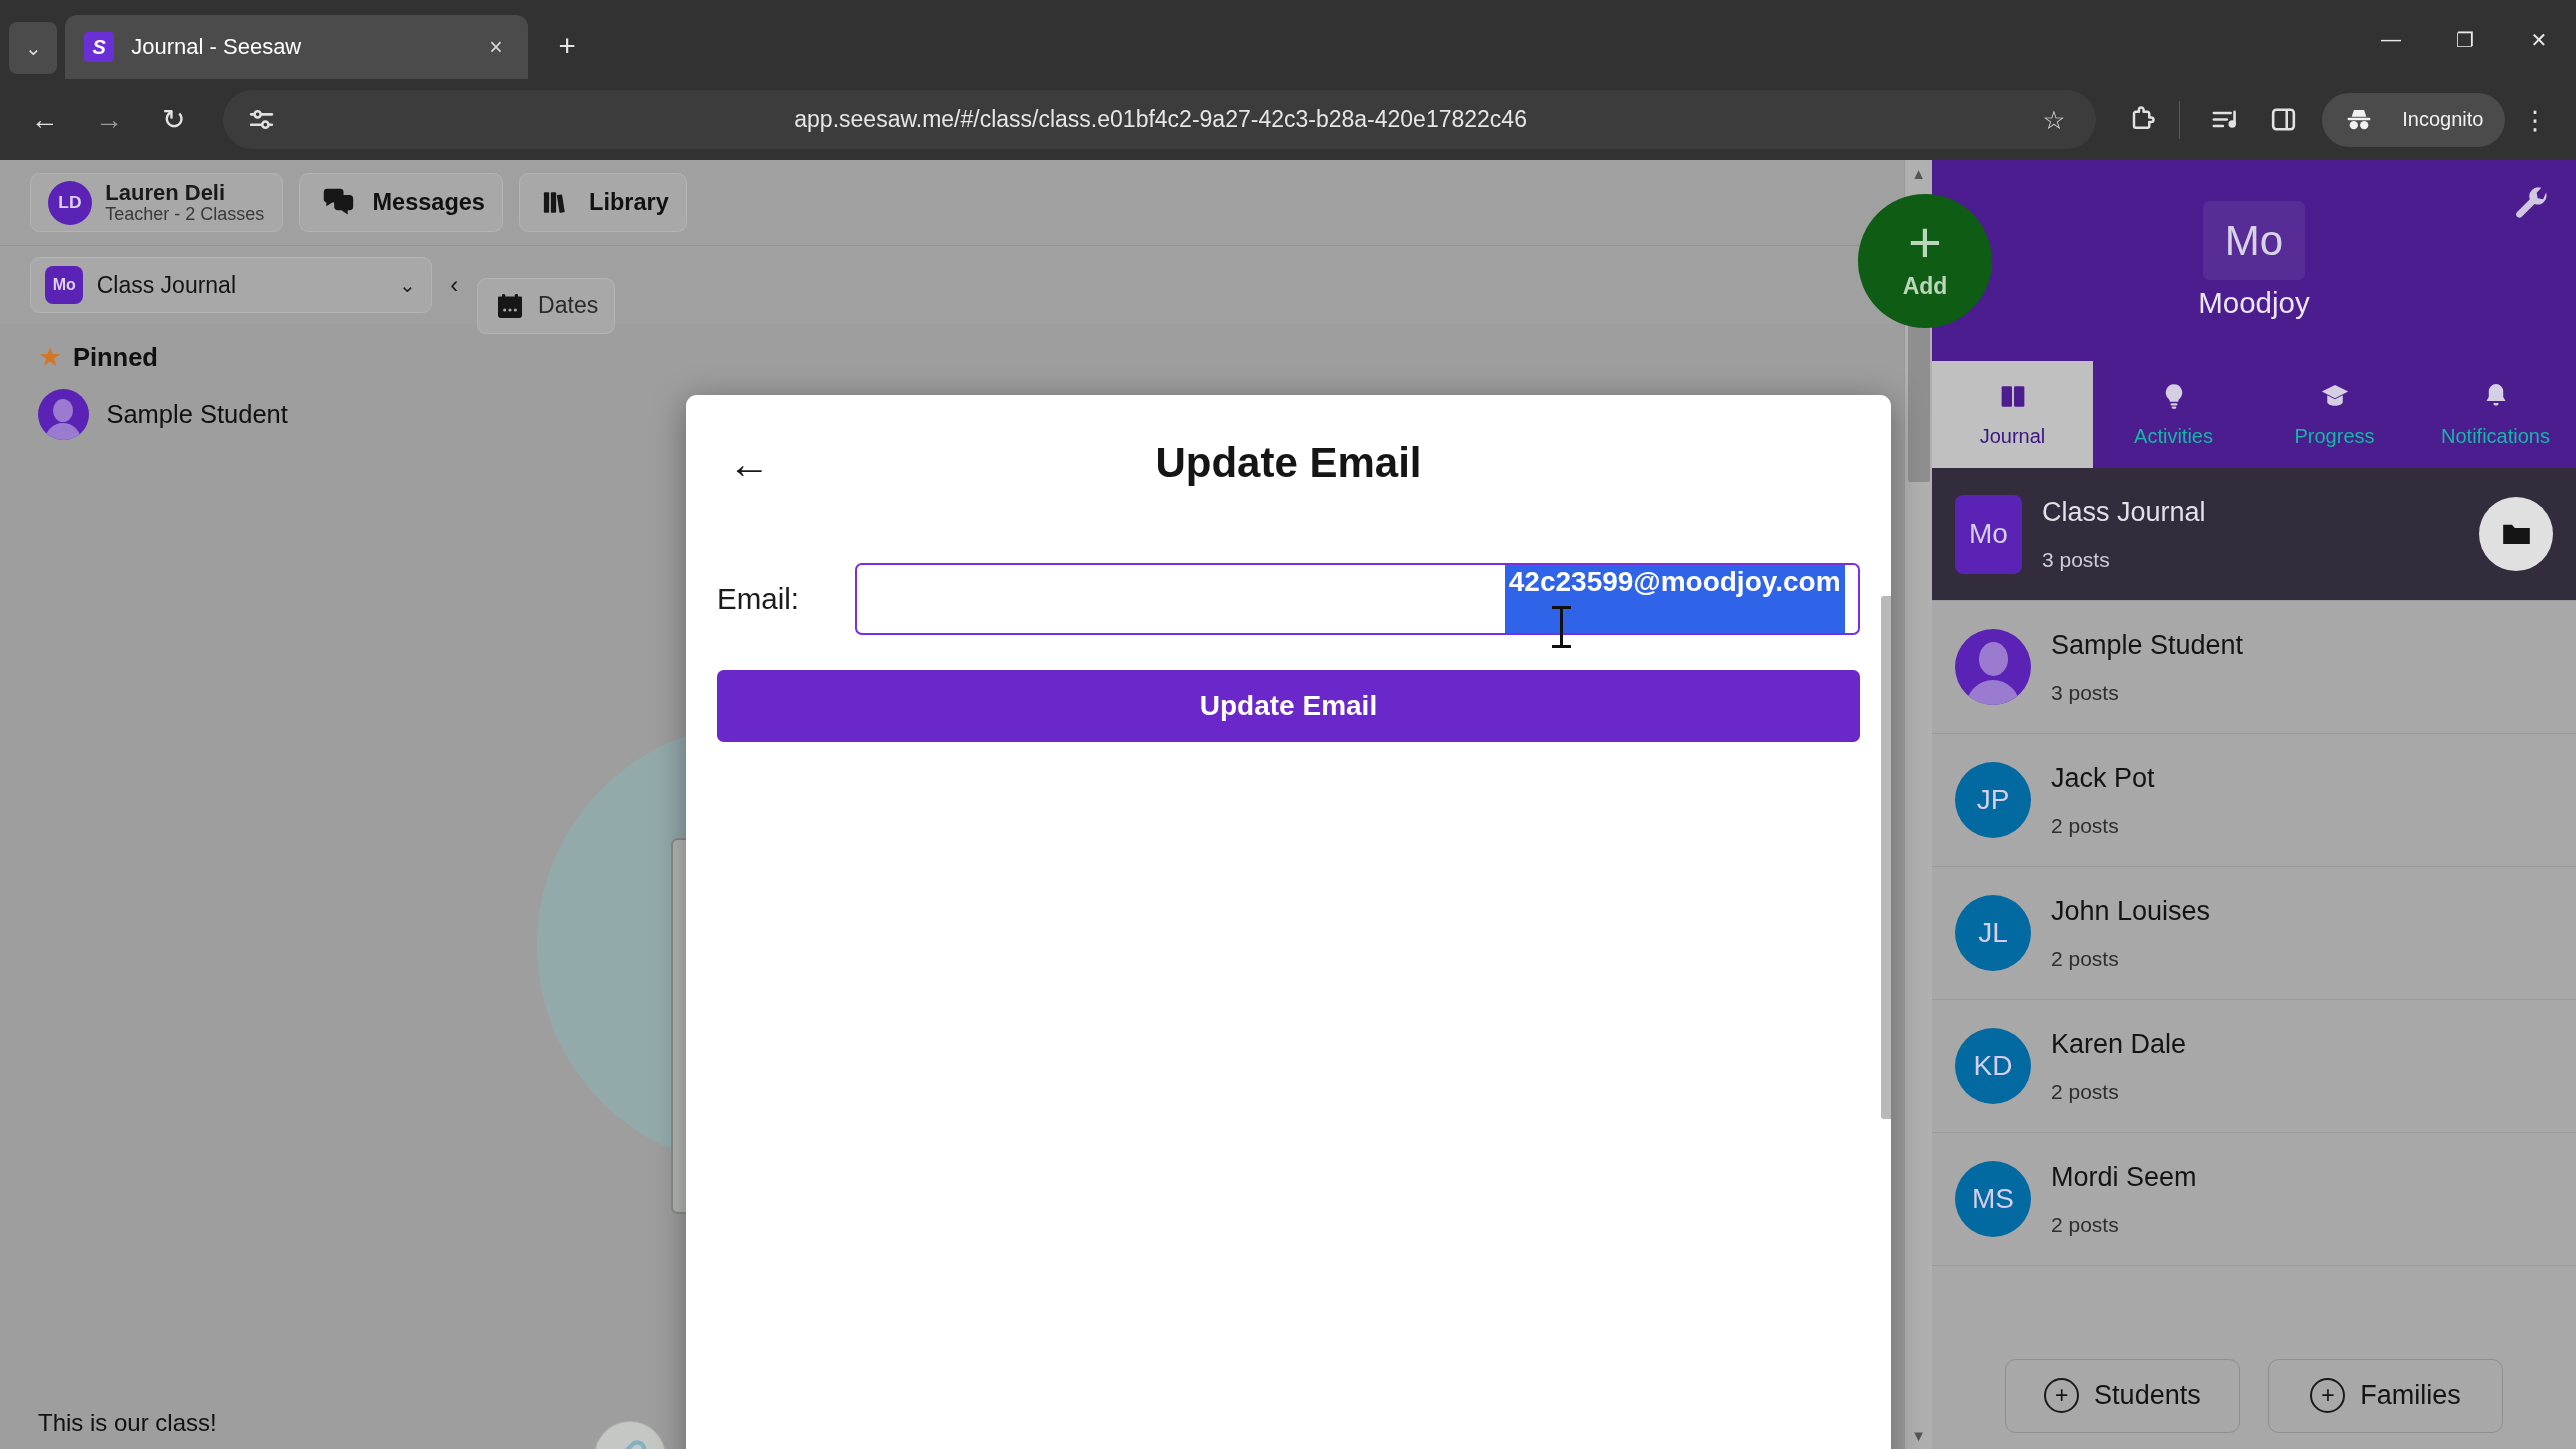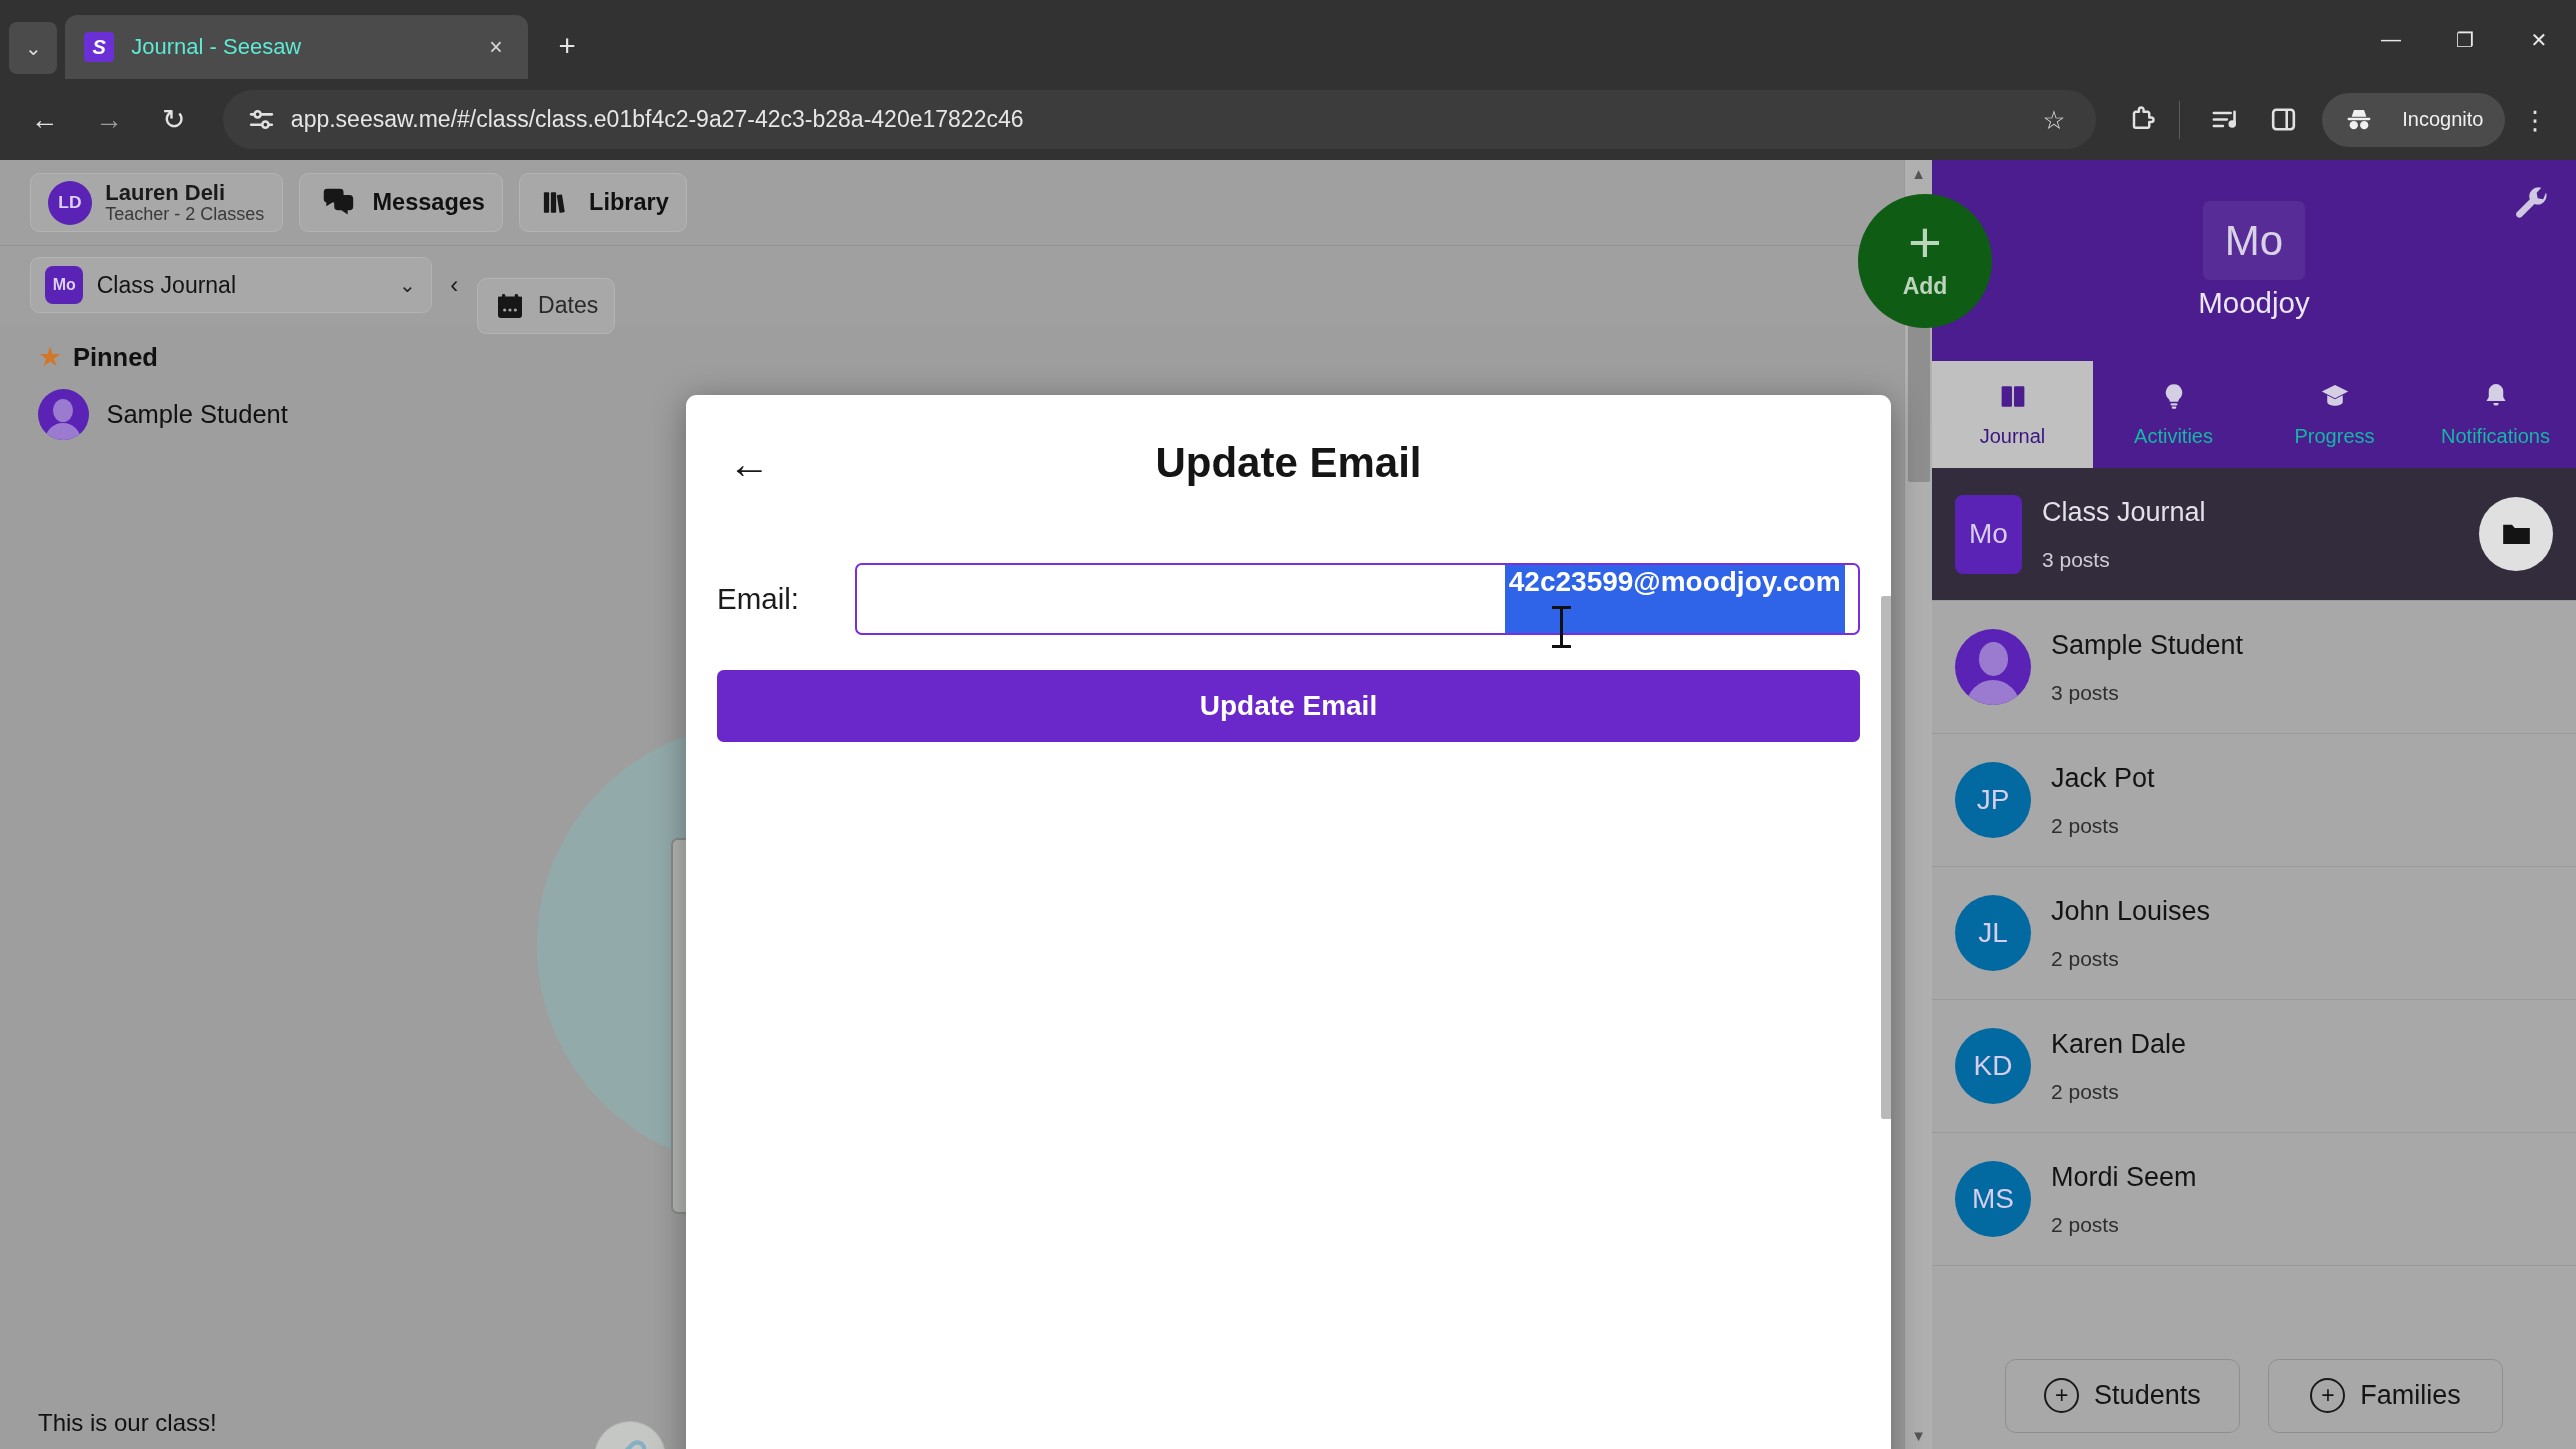--- a/index.html
+++ b/index.html
@@ -26,21 +26,21 @@
   .tab {
     width: 463px; height: 64px; background: #4b4b4b;
     border-radius: 12px 12px 0 0; display: flex; align-items: center;
     padding: 0 19px; position: relative; cursor: pointer;
   }
   .tab-favicon {
     width: 29.5px; height: 29.5px; border-radius: 4px; background:#6b2fd6;
     display:flex; align-items:center; justify-content:center; margin-right: 17.4px;
     color:#fff; font-weight:bold; font-size:20px; font-style: italic; flex:none;
   }
-  .tab-title { color:#5eead4; font-size: 22px; white-space: nowrap; overflow: hidden; flex:1; }
+  .tab-title { color:#ffffff; font-size: 22px; white-space: nowrap; overflow: hidden; flex:1; }
   .tab-close { color:#d6d6d6; font-size: 23px; padding: 0 6.7px; cursor:pointer; }
   .newtab {
     width: 48px; height: 48px; margin-left: 14.8px; margin-bottom: 9.4px;
     display:flex; align-items:center; justify-content:center;
     color:#e4e4e4; font-size:29.5px; font-weight:300; cursor:pointer;
   }
   .win-controls {
     position: absolute; right: 0; top: 0; height: 79px; display:flex; align-items:center;
   }
   .win-btn { width: 74px; height: 79px; display:flex; align-items:center; justify-content:center;
@@ -50,21 +50,21 @@
     height: 81px; background: #323232; display: flex; align-items: center; padding: 0 17.4px;
   }
   .nav-btn { width: 54px; height: 54px; display:flex; align-items:center; justify-content:center;
              color:#e3e3e3; font-size:28px; margin-right: 10.7px; cursor:pointer; }
   .nav-btn.dim { color: #9a9a9a; }
   .omnibox {
     flex: 1; height: 59px; background: #3c3c3c; border-radius: 29.5px;
     display: flex; align-items: center; padding: 0 19px; margin: 0 12px; cursor: text;
   }
   .omni-icon { width: 39px; height:39px; display:flex; align-items:center; justify-content:center; flex:none; margin-right: 9.4px;}
-  .omni-url { color:#e6e6e6; font-size: 23px; white-space: nowrap; overflow: hidden; flex:1; }
+  .omni-url { color:#e6e6e6; font-size: 23px; white-space: nowrap; overflow: hidden; flex:1;text-align:center; }
   .omni-star { width:47px; height:47px; display:flex;align-items:center;justify-content:center;color:#e2e2e2;font-size:25.5px; cursor:pointer;}
   .tb-icon { width: 52px; height: 52px; display:flex; align-items:center; justify-content:center;
              color:#e2e2e2; margin-left: 6.7px; cursor:pointer; }
   .tb-sep { width:1.3px; height:38px; background:#5a5a5a; margin: 0 12px; }
   .incognito-pill {
     height: 54px; border-radius: 29.5px; background: #4b4b4b; display:flex; align-items:center;
     padding: 0 21.5px; margin-left: 12px; color:#f0f0f0; font-size:20px; gap: 27px; cursor:pointer;
   }
   .kebab { width: 47px; height: 52px; display:flex; align-items:center; justify-content:center;
            color:#e2e2e2; font-size:25.5px; margin-left: 6.7px; cursor:pointer; }

